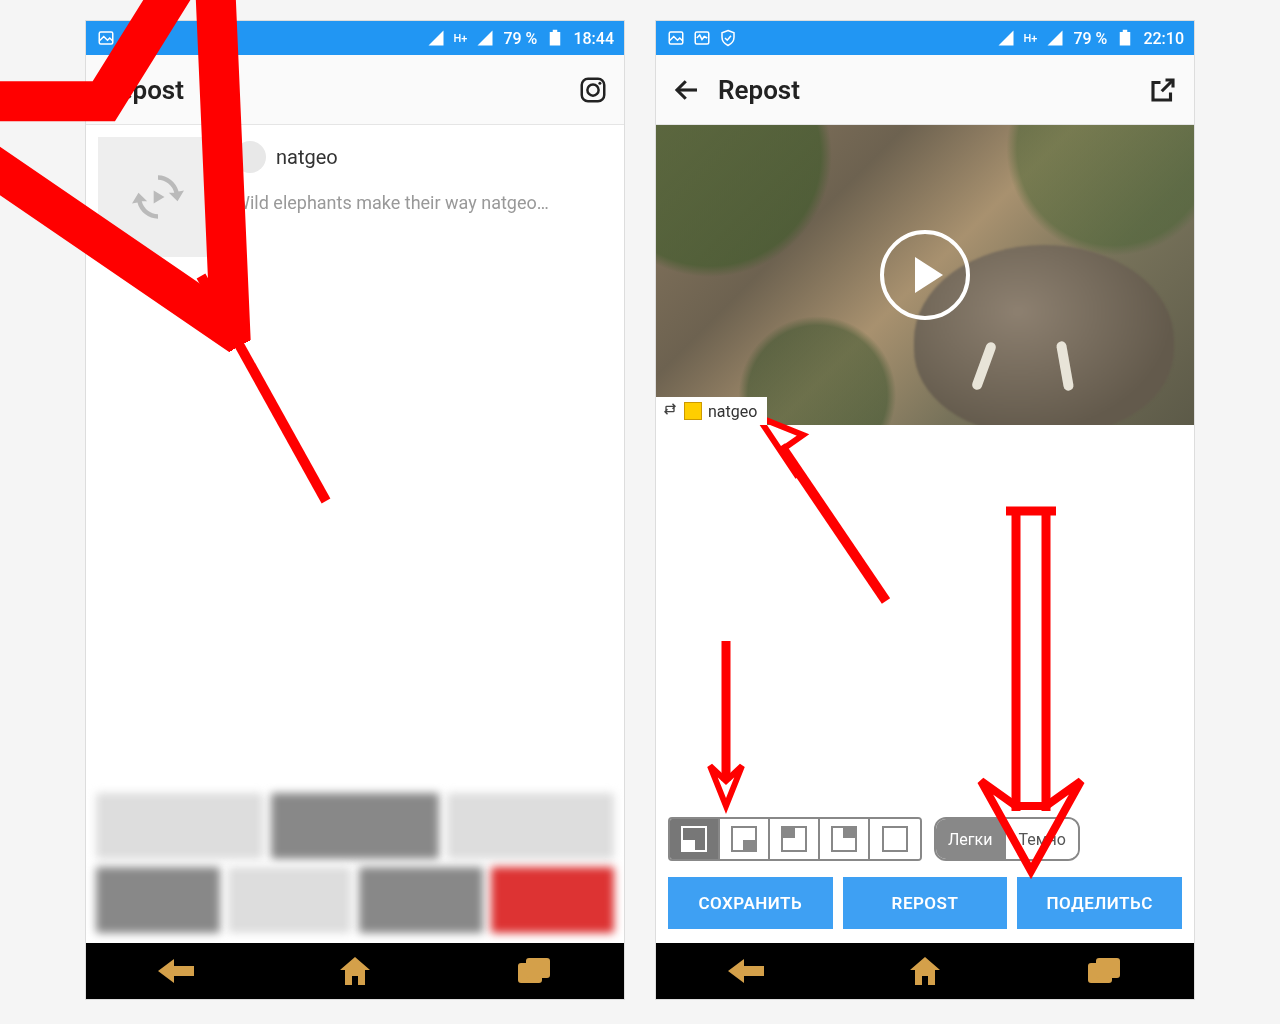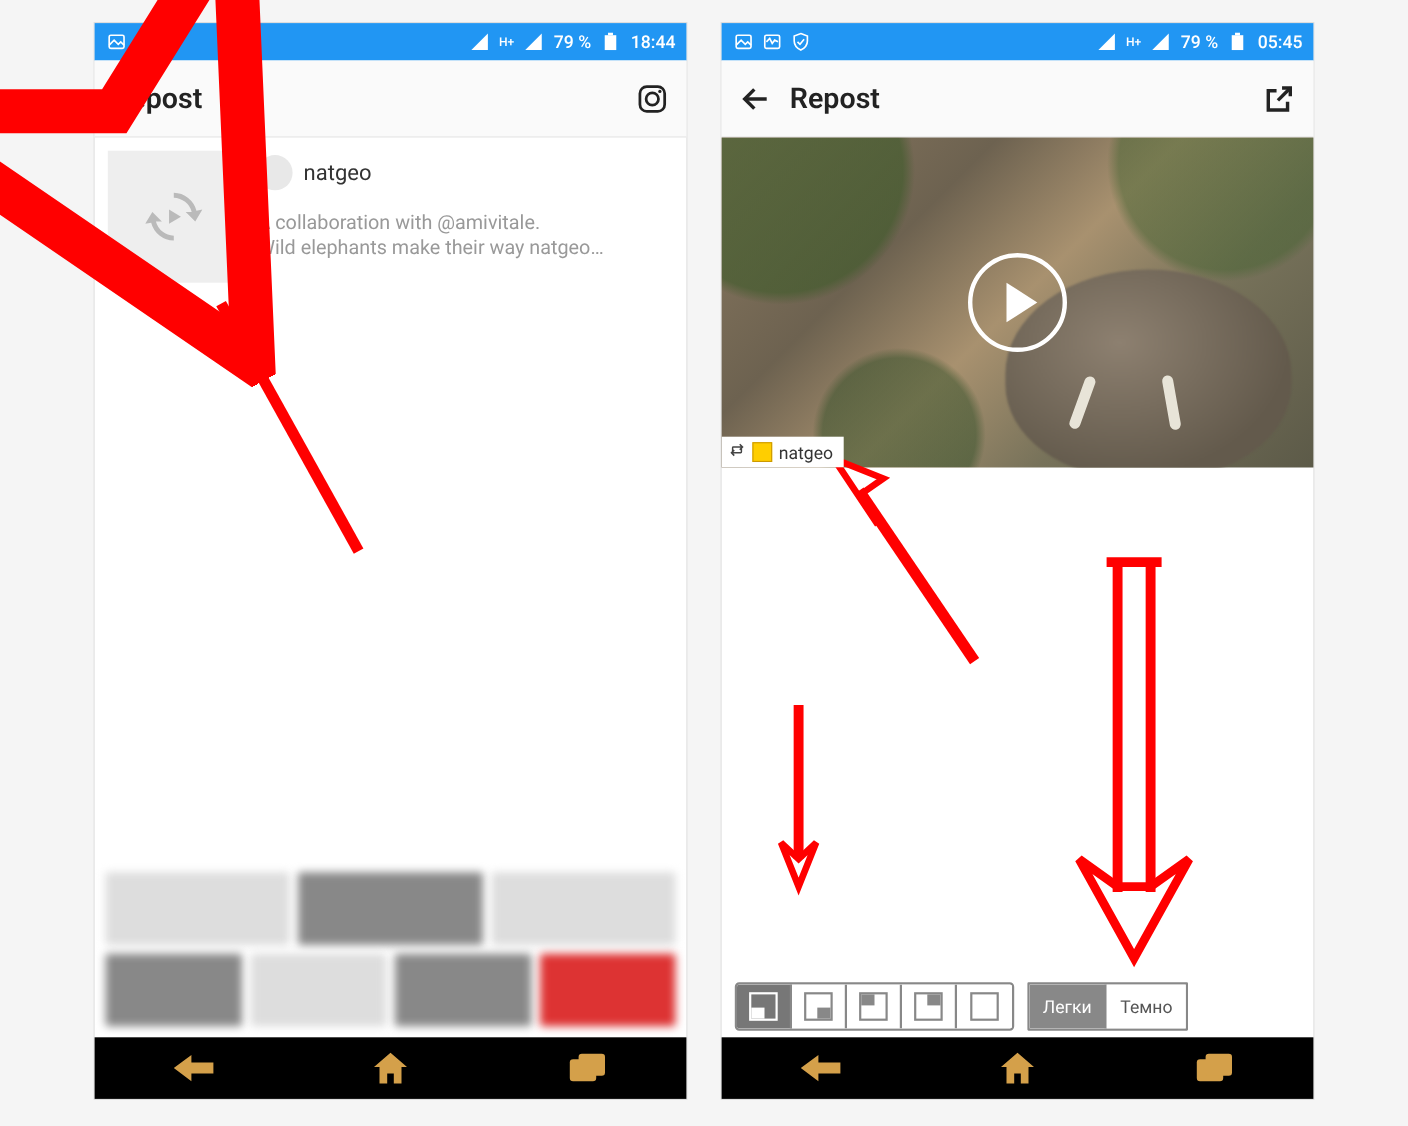--- a/index.html
+++ b/index.html
@@ -158,21 +158,21 @@
   .pos-btn { width:50px; height:40px; border-right:2px solid #888; display:flex; align-items:center; justify-content:center; background:#fff; position:relative;}
   .pos-btn:last-child{border-right:none;}
   .pos-btn.active{background:#777;}
   .pos-box{width:26px;height:26px;border:2px solid #888;position:relative;}
   .pos-btn.active .pos-box{border-color:#fff;}
   .pos-mark{position:absolute;width:12px;height:10px;background:#888;}
   .pos-btn.active .pos-mark{background:#fff;}
   .pm-bl{bottom:0;left:0;} .pm-br{bottom:0;right:0;}
   .pm-tl{top:0;left:0;} .pm-tr{top:0;right:0;}
 
-  .theme-group{display:flex;border:2px solid #888;border-radius:1px;overflow:hidden;margin-left:8px;text-align:right;}
+  .theme-group{display:flex;border:2px solid #888;border-radius:12px;overflow:hidden;margin-left:8px;text-align:right;}
   .theme-btn{height:40px;padding:0 12px;display:flex;align-items:center;font-size:16px;color:#555;background:#fff;}
   .theme-btn.active{background:#888;color:#fff;}
   .theme-btn:first-child{border-right:2px solid #888;}
 
   
   .action-row{display:flex; gap:10px; padding: 10px 12px 14px;}
   .action-btn{
     flex:1; height:52px; background:#3ea0f3; color:#fff;
     display:flex; align-items:center; justify-content:center;
     font-size:17px; font-weight:600;
@@ -252,21 +252,20 @@
         <path d="M12 20 A8 8 0 0 1 4.5 14 L7 14 L3 10 L0 15 L2.5 14.5 A10 10 0 0 0 12 22 Z"></path>
         <polygon points="10,9 10,15 15,12" fill="#bababa"></polygon>
       </svg>
     </div>
     <div class="post-info">
       <div class="post-info-head">
         <div class="avatar"></div>
         <span class="username">natgeo</span>
       </div>
       <div class="caption">
-        <div>A collaboration with @amivitale.</div>
         <div>Wild elephants make their way natgeo…</div>
       </div>
     </div>
   </div>
 
   <div class="arrow-overlay" style="left:60px;top:200px;">
     <svg width="220" height="300">
       <defs>
           <marker id="ah1" markerWidth="40" markerHeight="40" refX="8" refY="20" orient="auto">
         <path d="M2,20 L38,2 L28,20 L38,38 Z" fill="none" stroke="red" stroke-width="4"></path>
@@ -345,21 +344,21 @@
             <path d="M2 22 L22 2 L22 22 Z" fill="#fff"></path>
           </svg>
         </span>
       <span>79 %</span>
       <span class="stat-icon">
           <svg viewBox="0 0 24 24">
             <rect x="5" y="4" width="14" height="18" fill="#fff"></rect>
             <rect x="9" y="1" width="6" height="3" fill="#fff"></rect>
           </svg>
         </span>
-      <span>05:45</span>
+      <span>22:10</span>
     </div>
   </div>
 
   <div class="toolbar">
     <span class="toolbar-icon">
       <svg viewBox="0 0 24 24" stroke="#222" stroke-width="2.5" fill="none">
           <line x1="4" y1="12" x2="20" y2="12"></line>
           <polyline points="11,5 4,12 11,19"></polyline>
         </svg>
     </span>
@@ -432,20 +431,25 @@
       <div class="pos-btn">
           <div class="pos-box"></div>
         </div>
     </div>
     <div class="theme-group">
       <div class="theme-btn active">Легки</div>
       <div class="theme-btn">Темно</div>
     </div>
   </div>
 
+  <div class="action-row">
+    <div class="action-btn">СОХРАНИТЬ</div>
+    <div class="action-btn">REPOST</div>
+    <div class="action-btn">ПОДЕЛИТЬС</div>
+  </div>
 
   <div class="nav-bar">
     <span class="nav-icon">
         <svg width="40" height="30" viewBox="0 0 40 30">
           <path d="M2 15 L18 3 L18 10 L38 10 L38 20 L18 20 L18 27 Z"></path>
         </svg>
       </span>
     <span class="nav-icon">
         <svg width="34" height="32" viewBox="0 0 34 32">
           <path d="M17 2 L32 15 L27 15 L27 30 L20 30 L20 21 L14 21 L14 30 L7 30 L7 15 L2 15 Z"></path>

